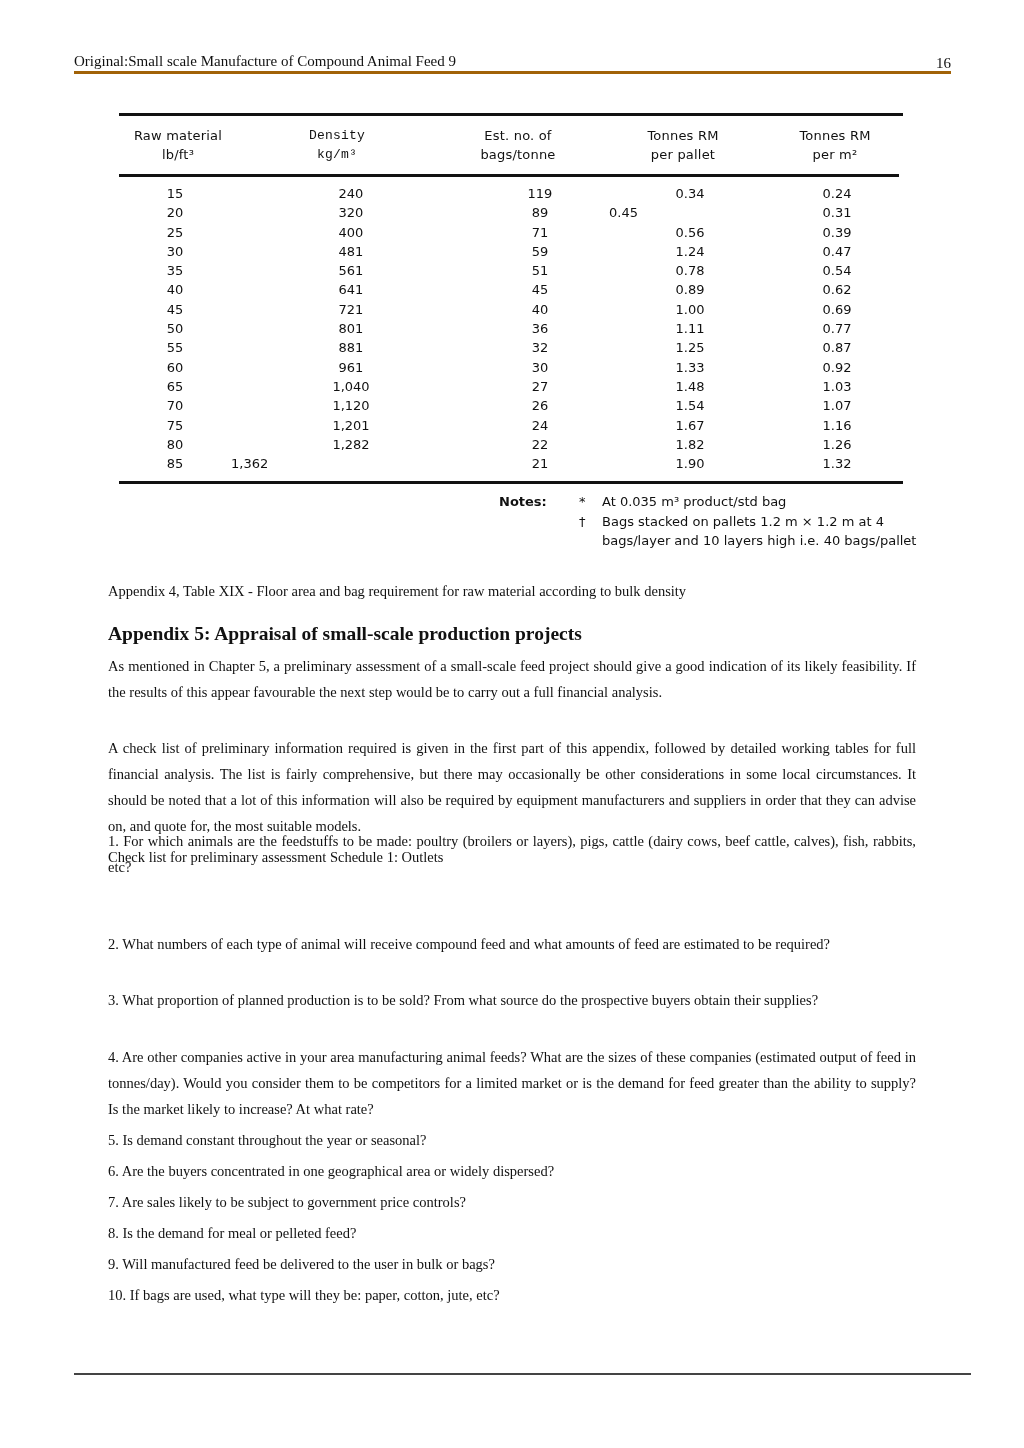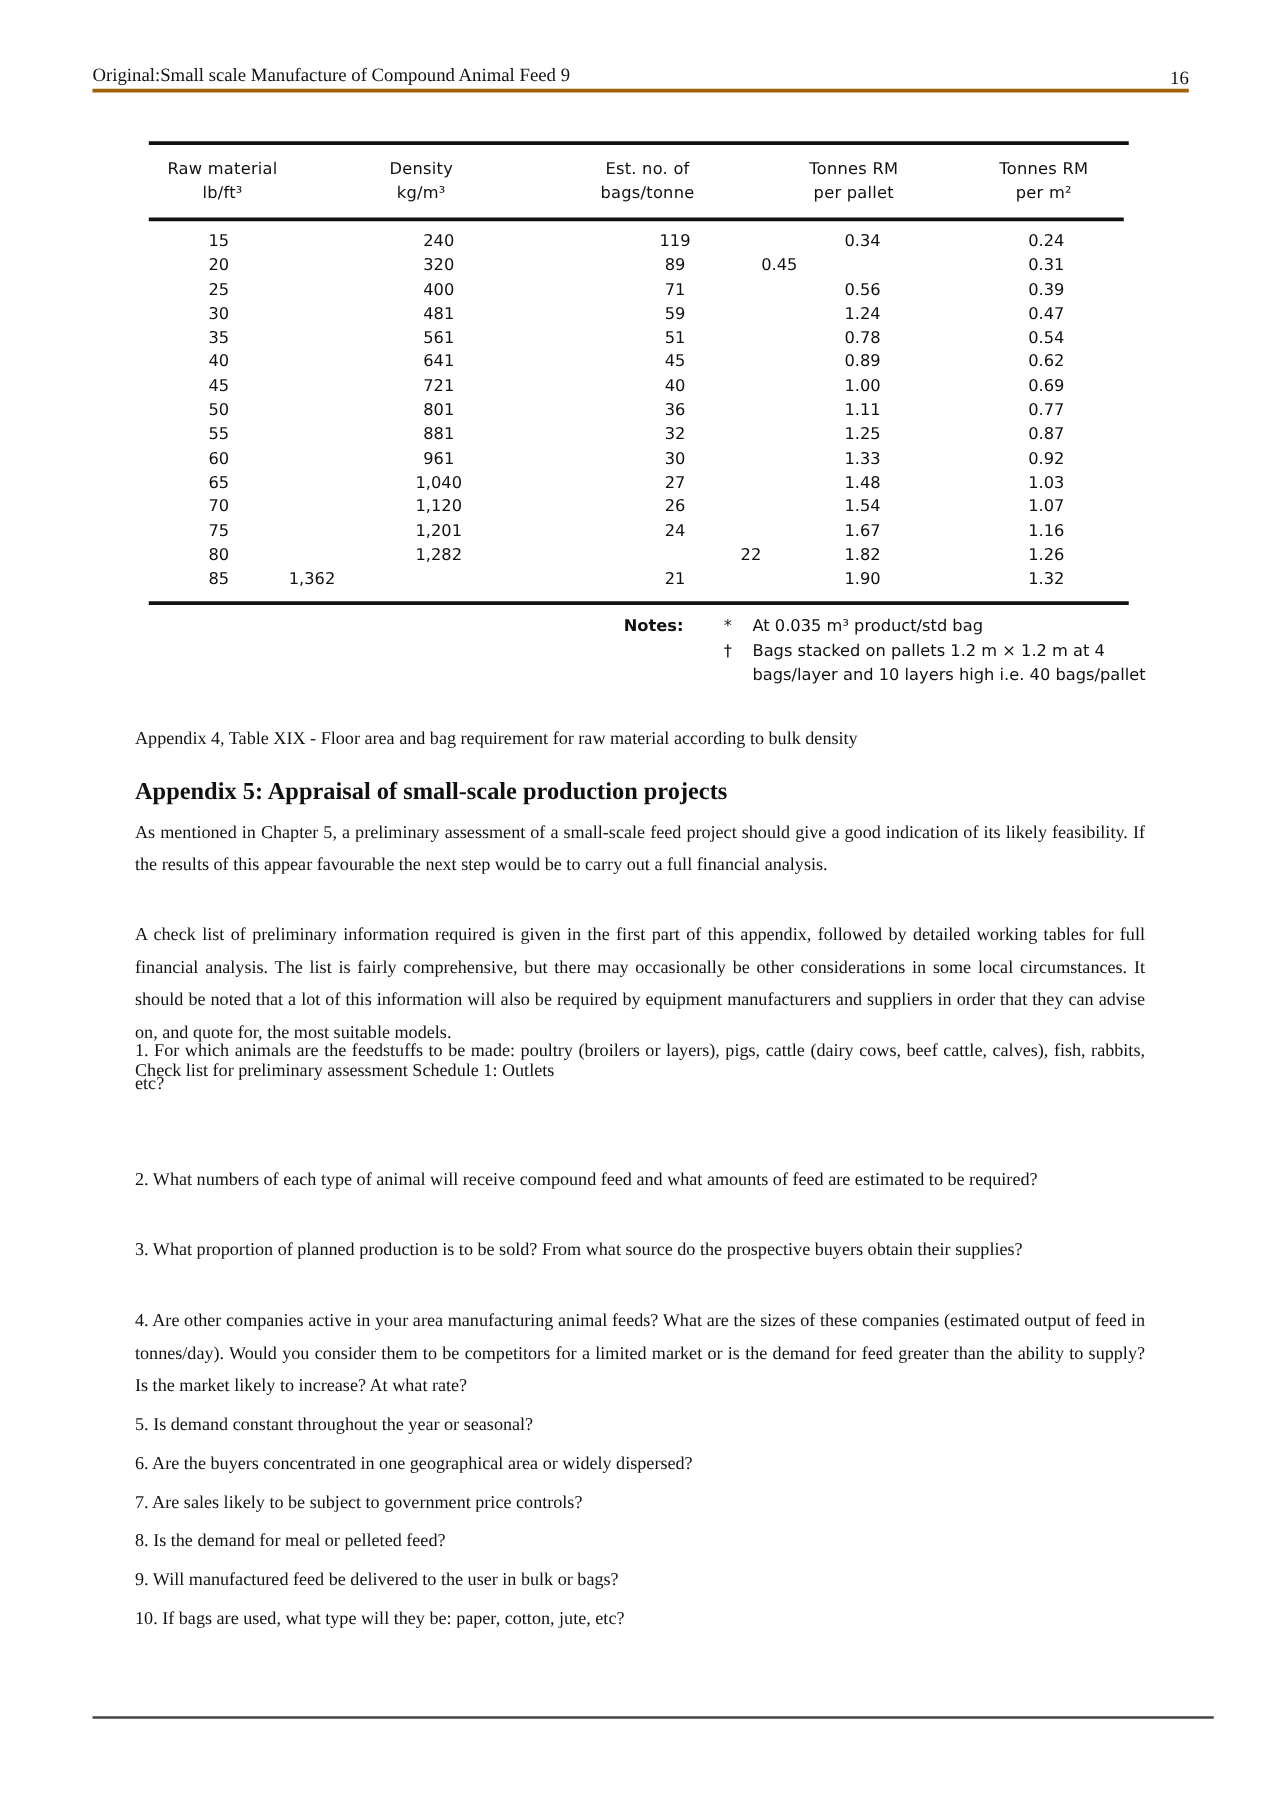--- a/index.html
+++ b/index.html
@@ -26,21 +26,21 @@
     }
     .tbl-rule-mid { height: 3px; background: #111; width: 780px; }
     .tbl-body { padding-top: 7px; }
     .tr { display: flex; height: 19.3px; font-size: 13px; line-height: 19px; }
     .col0 { width: 112px; text-align: center; }
     .col1 { width: 240px; text-align: center; }
     .col2 { width: 160px; text-align: left; }
     .col3 { width: 150px; text-align: left; }
     .col4 { width: 122px; text-align: left; }
     .th.col0 { width: 118px; }
-    .th.col1 { width: 200px; }
+    .th.col1 { width: 200px; font-family: Liberation Mono, monospace; }
     .th.col2 { width: 162px; }
     .th.col3 { width: 168px; }
     .th.col4 { width: 136px; }
     .td { white-space: nowrap; }
 
     .tbl-rule-bottom { height: 3px; background: #111; margin-top: 8px; }
 
     .notes {
       position: absolute; left: 499px; top: 493px; width: 420px;
       font-family: "DejaVu Sans", sans-serif; font-size: 13px; line-height: 18.5px;
@@ -186,21 +186,21 @@
       <div class="tr">
         <div class="td" style="width:112px;text-align:center;padding-left:0;">75</div>
         <div class="td" style="width:240px;text-align:center;">1,201</div>
         <div class="td" style="width:138px;text-align:center;">24</div>
         <div class="td" style="width:162px;text-align:center;">1.67</div>
         <div class="td" style="width:132px;text-align:center;">1.16</div>
       </div>
       <div class="tr">
         <div class="td" style="width:112px;text-align:center;padding-left:0;">80</div>
         <div class="td" style="width:240px;text-align:center;">1,282</div>
-        <div class="td" style="width:138px;text-align:right;">22</div>
+        <div class="td" style="width:138px;text-align:center;">22</div>
         <div class="td" style="width:162px;text-align:center;">1.82</div>
         <div class="td" style="width:132px;text-align:center;">1.26</div>
       </div>
       <div class="tr">
         <div class="td" style="width:112px;text-align:center;padding-left:0;">85</div>
         <div class="td" style="width:240px;text-align:left;">1,362</div>
         <div class="td" style="width:138px;text-align:center;">21</div>
         <div class="td" style="width:162px;text-align:center;">1.90</div>
         <div class="td" style="width:132px;text-align:center;">1.32</div>
       </div>

